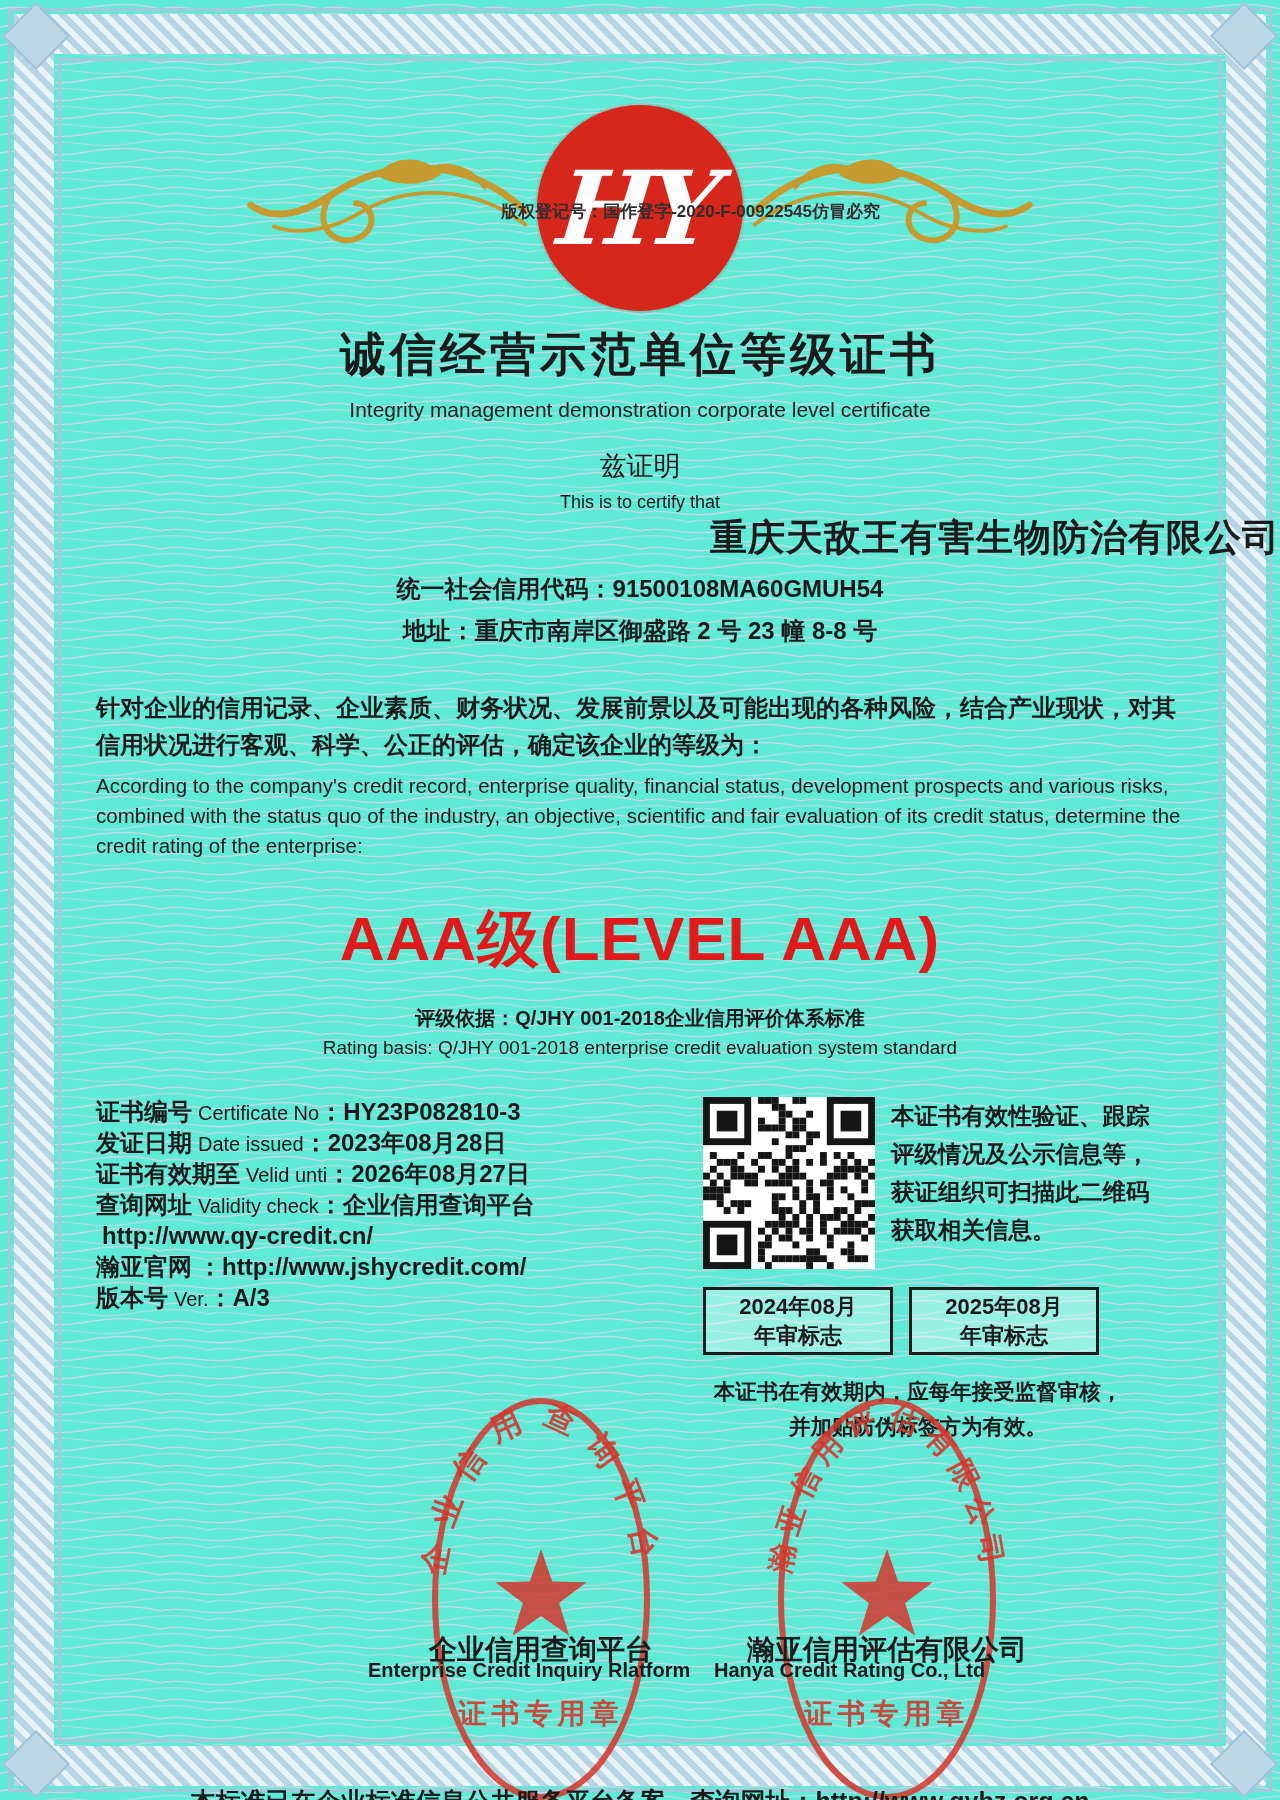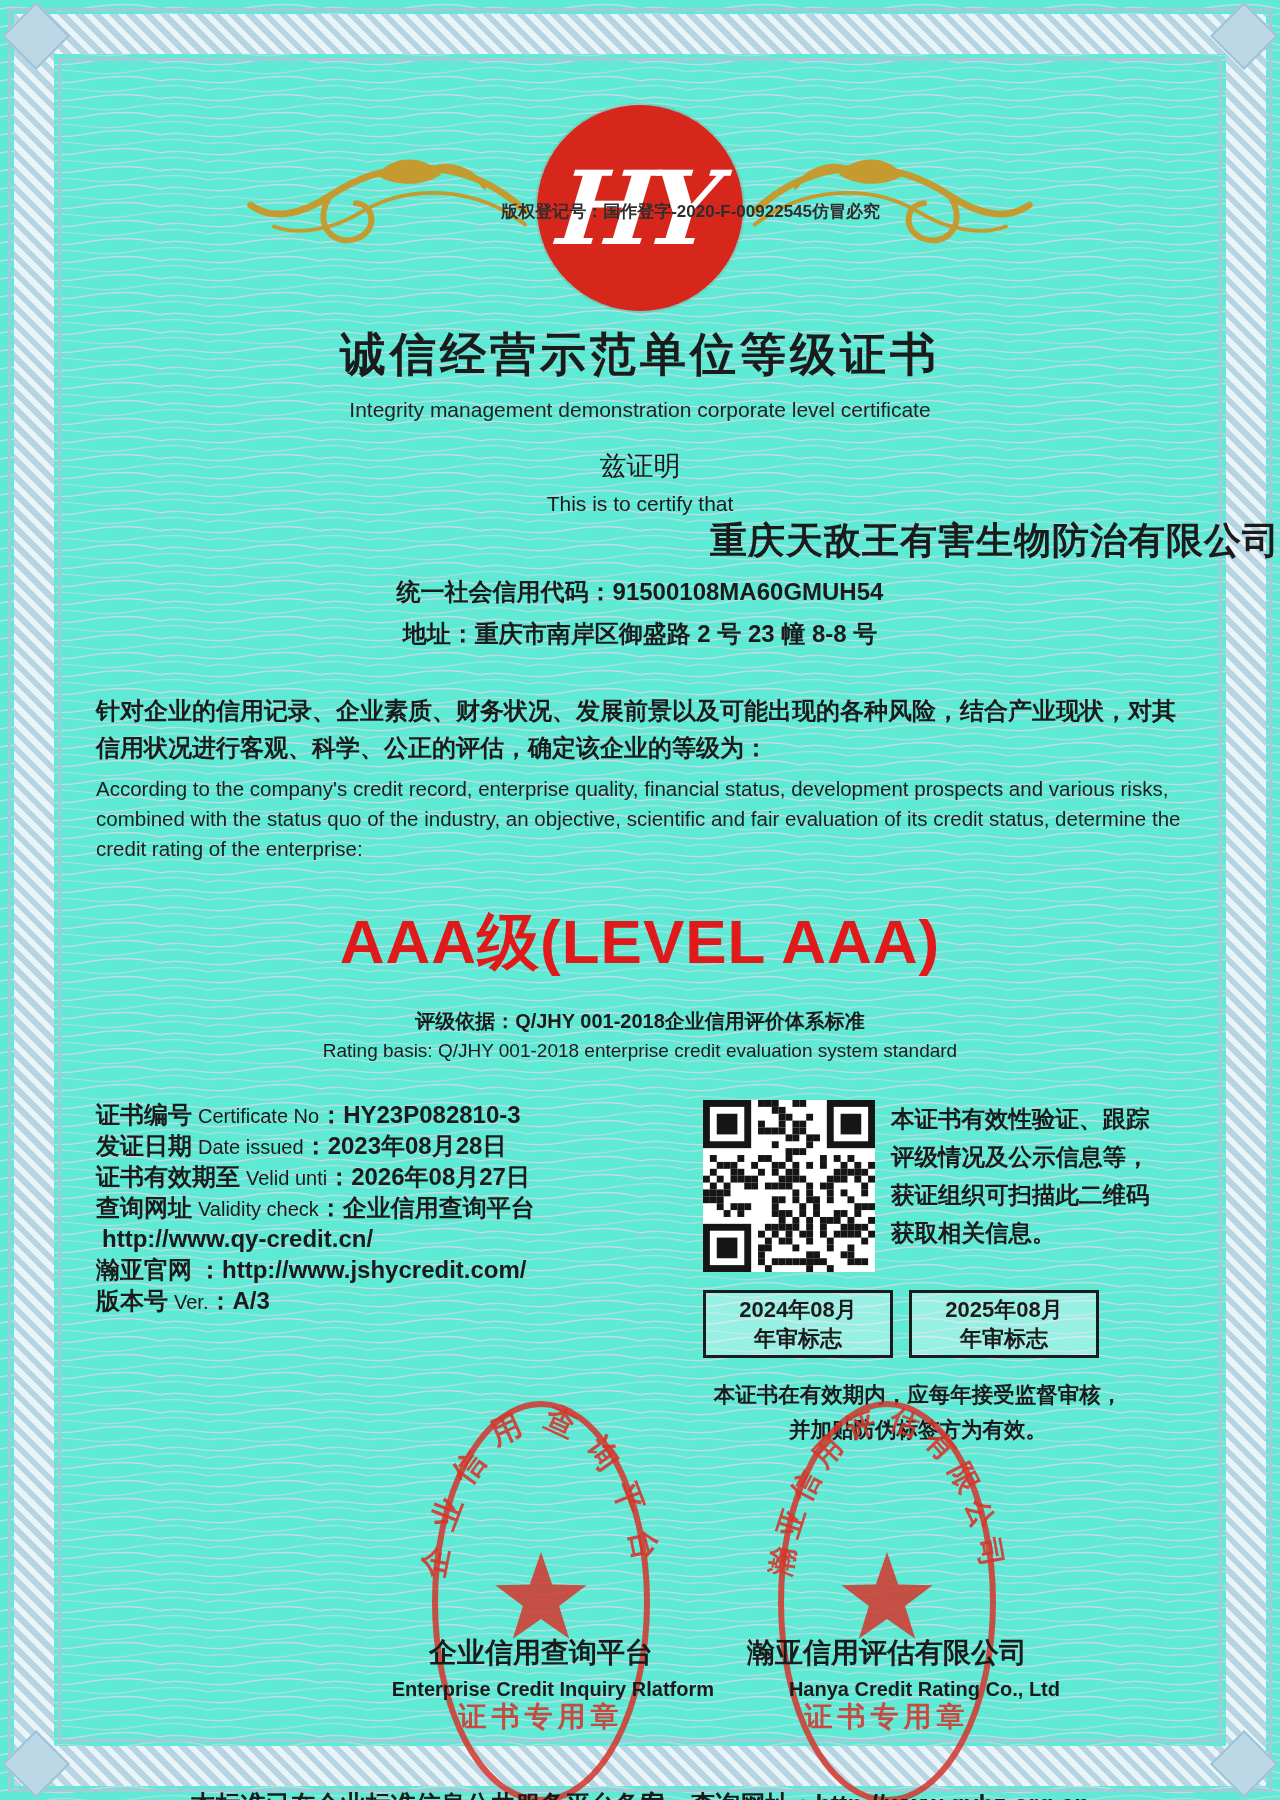--- a/index.html
+++ b/index.html
@@ -22,21 +22,21 @@
   .hero{display:flex;align-items:center;justify-content:center;margin-top:104px;height:208px;gap:2px;}
   .flourish{width:296px;height:146px;flex:0 0 auto;}
   .logo{width:206px;height:206px;border-radius:50%;background:#d7271d;display:flex;align-items:center;
         justify-content:center;flex:0 0 auto;box-shadow:0 0 0 2px rgba(215,39,29,.15);}
   .logo-text{font-family:"DejaVu Serif",serif;font-style:italic;font-weight:bold;font-size:102px;
         color:#fff;letter-spacing:-8px;transform:skewX(-6deg);padding-right:8px;}
 
   .title{text-align:center;font-size:46px;font-weight:bold;letter-spacing:4px;margin-top:12px;}
   .subtitle{text-align:center;font-size:21px;margin-top:12px;color:#222;}
   .certify-cn{text-align:center;font-size:27px;margin-top:26px;}
-  .certify-en{text-align:center;font-size:21px;margin-top:8px;}
+  .certify-en{text-align:center;font-size:18px;margin-top:8px;}
   .company{text-align:right;font-size:37px;font-weight:bold;letter-spacing:1px;}
   .code,.addr{text-align:center;font-size:24px;font-weight:bold;margin-top:10px;}
 
   .para{margin:42px 92px 0 96px;}
   .para-cn{font-size:24px;font-weight:bold;line-height:37px;}
   .para-en{font-size:20.5px;line-height:30px;margin-top:8px;color:#1e1e1e;}
 
   .level{text-align:center;font-size:62px;font-weight:bold;color:#e01a1a;margin-top:36px;letter-spacing:1px;}
   .basis-cn{text-align:center;font-size:20px;font-weight:bold;margin-top:24px;}
   .basis-en{text-align:center;font-size:19px;margin-top:5px;}
@@ -53,21 +53,21 @@
   .badges{display:flex;gap:16px;margin-top:18px;}
   .badge{width:184px;height:62px;border:3px solid #1b1b1b;display:flex;flex-direction:column;
          align-items:center;justify-content:center;font-size:22px;font-weight:bold;line-height:29px;
          background:rgba(255,255,255,.35);}
   .review-note{margin-top:20px;font-size:21.5px;font-weight:bold;line-height:35px;text-align:center;width:430px;}
 
   .seal-row{display:flex;padding-left:368px;margin-top:-58px;position:relative;}
   .seal-col{position:relative;width:346px;height:430px;flex:0 0 auto;}
   .seal-svg{position:absolute;left:50%;top:0;transform:translateX(-50%);}
   .org-cn{position:absolute;top:244px;width:100%;text-align:center;font-size:28px;font-weight:bold;z-index:3;}
-  .org-en{position:absolute;top:288px;width:100%;text-align:right;font-size:20px;font-weight:bold;z-index:3;}
+  .org-en{position:absolute;top:272px;width:100%;text-align:left;font-size:20px;font-weight:bold;z-index:3;}
 
   .footer{text-align:center;font-size:25px;font-weight:bold;margin-top:-32px;position:relative;z-index:4;}
 
   .seal-ellipse{fill:none;stroke:#d5352b;stroke-width:6;opacity:.85;}
   .seal-ring{fill:#d5352b;font-weight:bold;opacity:.88;}
   .ring-7{font-size:31px;letter-spacing:17px;}
   .ring-10{font-size:29px;letter-spacing:9px;}
   .seal-star{fill:#d5352b;opacity:.85;}
   .seal-bottom{fill:#d5352b;font-size:28px;font-weight:bold;letter-spacing:5px;opacity:.88;}
   .gold-stroke{stroke:#c59a2f;fill:none;stroke-linecap:round;}

